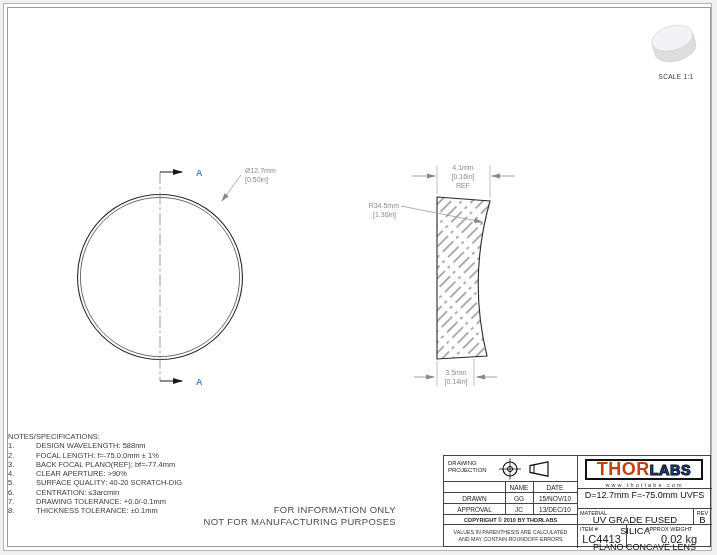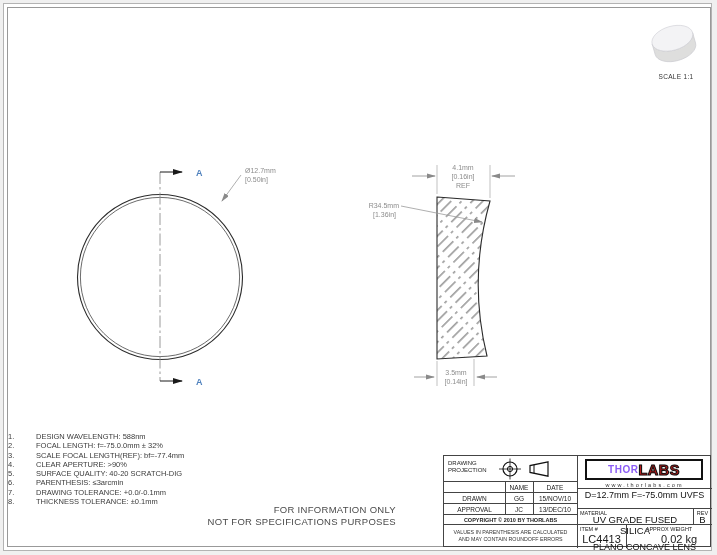--- a/index.html
+++ b/index.html
@@ -37,22 +37,22 @@
   
   #title-block { position:absolute; left:443px; top:455px; width:268px; height:92px; border:1px solid #444; background:#fff; color:#1a1a1a; }
   .tb-line { position:absolute; background:#444; }
   .tb-cell-label { font-size:5.5px; color:#222; }
   .tb-small { font-size:6.5px; color:#222; }
   .tb-center { text-align:center; }
 
   .proj-label { position:absolute; left:4px; top:4px; font-size:6px; line-height:7px; color:#222; }
 
   .logo-box { position:absolute; left:141px; top:3px; width:118px; height:21px; border:2.5px solid #111; display:flex; align-items:center; justify-content:center; background:#fff; }
-  .logo-thor { font-weight:bold; font-size:10px; letter-spacing:0.5px; color:#8b5cf6; }
-  .logo-labs { font-weight:bold; font-size:14.5px; letter-spacing:0.5px; color:#b91c1c; -webkit-text-stroke:1px #111; text-shadow:0 0 1px #111; }
+  .logo-thor { font-weight:bold; font-size:18px; letter-spacing:0.5px; color:#c2410c; }
+  .logo-labs { font-weight:bold; font-size:14.5px; letter-spacing:0.5px; color:#1d4ed8; -webkit-text-stroke:1px #111; text-shadow:0 0 1px #111; }
   .website { position:absolute; left:133px; top:25.5px; width:135px; text-align:center; font-size:5.5px; letter-spacing:2.1px; color:#333; }
 
   .tb-title { position:absolute; left:133px; width:135px; text-align:center; font-size:9px; color:#111; }
   .tb-big { font-size:9.5px; color:#111; }
 </style>
 </head>
 <body>
 
 <div id="page">
   <div class="frame-outer"></div>
@@ -109,57 +109,58 @@
 
     <g transform="translate(674,44) rotate(-16)">
       <path d="M-21,-6 L-21,5 A21,12 0 0 0 21,5 L21,-6 A21,12 0 0 1 -21,-6 Z" fill="#dededd" stroke="#c6c6cc" stroke-width="0.6"></path>
       <ellipse cx="0" cy="-6" rx="21" ry="12" fill="#f3f3f5" stroke="#cfcfd6" stroke-width="0.6"></ellipse>
     </g>
   </svg>
 
   <div id="scale-label">SCALE 1:1</div>
 
   <div id="notes">
+    <div>NOTES/SPECIFICATIONS:</div>
     <div class="note-row">
         <span class="note-num">1.</span>
         <span>DESIGN WAVELENGTH: 588nm</span>
       </div>
     <div class="note-row">
         <span class="note-num">2.</span>
-        <span>FOCAL LENGTH: f=-75.0.0mm ± 32%</span>
+        <span>FOCAL LENGTH: f=-75.0.0mm ± 1%</span>
       </div>
     <div class="note-row">
         <span class="note-num">3.</span>
-        <span>SCALE FOCAL LENGTH(REF): bf=-77.4mm</span>
+        <span>BACK FOCAL PLANO(REF): bf=-77.4mm</span>
       </div>
     <div class="note-row">
         <span class="note-num">4.</span>
         <span>CLEAR APERTURE: &gt;90%</span>
       </div>
     <div class="note-row">
         <span class="note-num">5.</span>
         <span>SURFACE QUALITY: 40-20 SCRATCH-DIG</span>
       </div>
     <div class="note-row">
         <span class="note-num">6.</span>
-        <span>PARENTHESIS: ≤3arcmin</span>
+        <span>CENTRATION: ≤3arcmin</span>
       </div>
     <div class="note-row">
         <span class="note-num">7.</span>
         <span>DRAWING TOLERANCE: +0.0/-0.1mm</span>
       </div>
     <div class="note-row">
         <span class="note-num">8.</span>
         <span>THICKNESS TOLERANCE: ±0.1mm</span>
       </div>
   </div>
 
   <div id="disclaimer">
     <div>FOR INFORMATION ONLY</div>
-    <div>NOT FOR SPECIFICATIONS PURPOSES</div>
+    <div>NOT FOR MANUFACTURING PURPOSES</div>
   </div>
 
   <div id="title-block">
 
     <div class="tb-line" style="left:133px;top:0;width:1px;height:92px;"></div>
     <div class="tb-line" style="left:0;top:25px;width:133px;height:1px;"></div>
     <div class="tb-line" style="left:0;top:36px;width:133px;height:1px;"></div>
     <div class="tb-line" style="left:0;top:47px;width:133px;height:1px;"></div>
     <div class="tb-line" style="left:0;top:58px;width:133px;height:1px;"></div>
     <div class="tb-line" style="left:0;top:68px;width:133px;height:1px;"></div>

